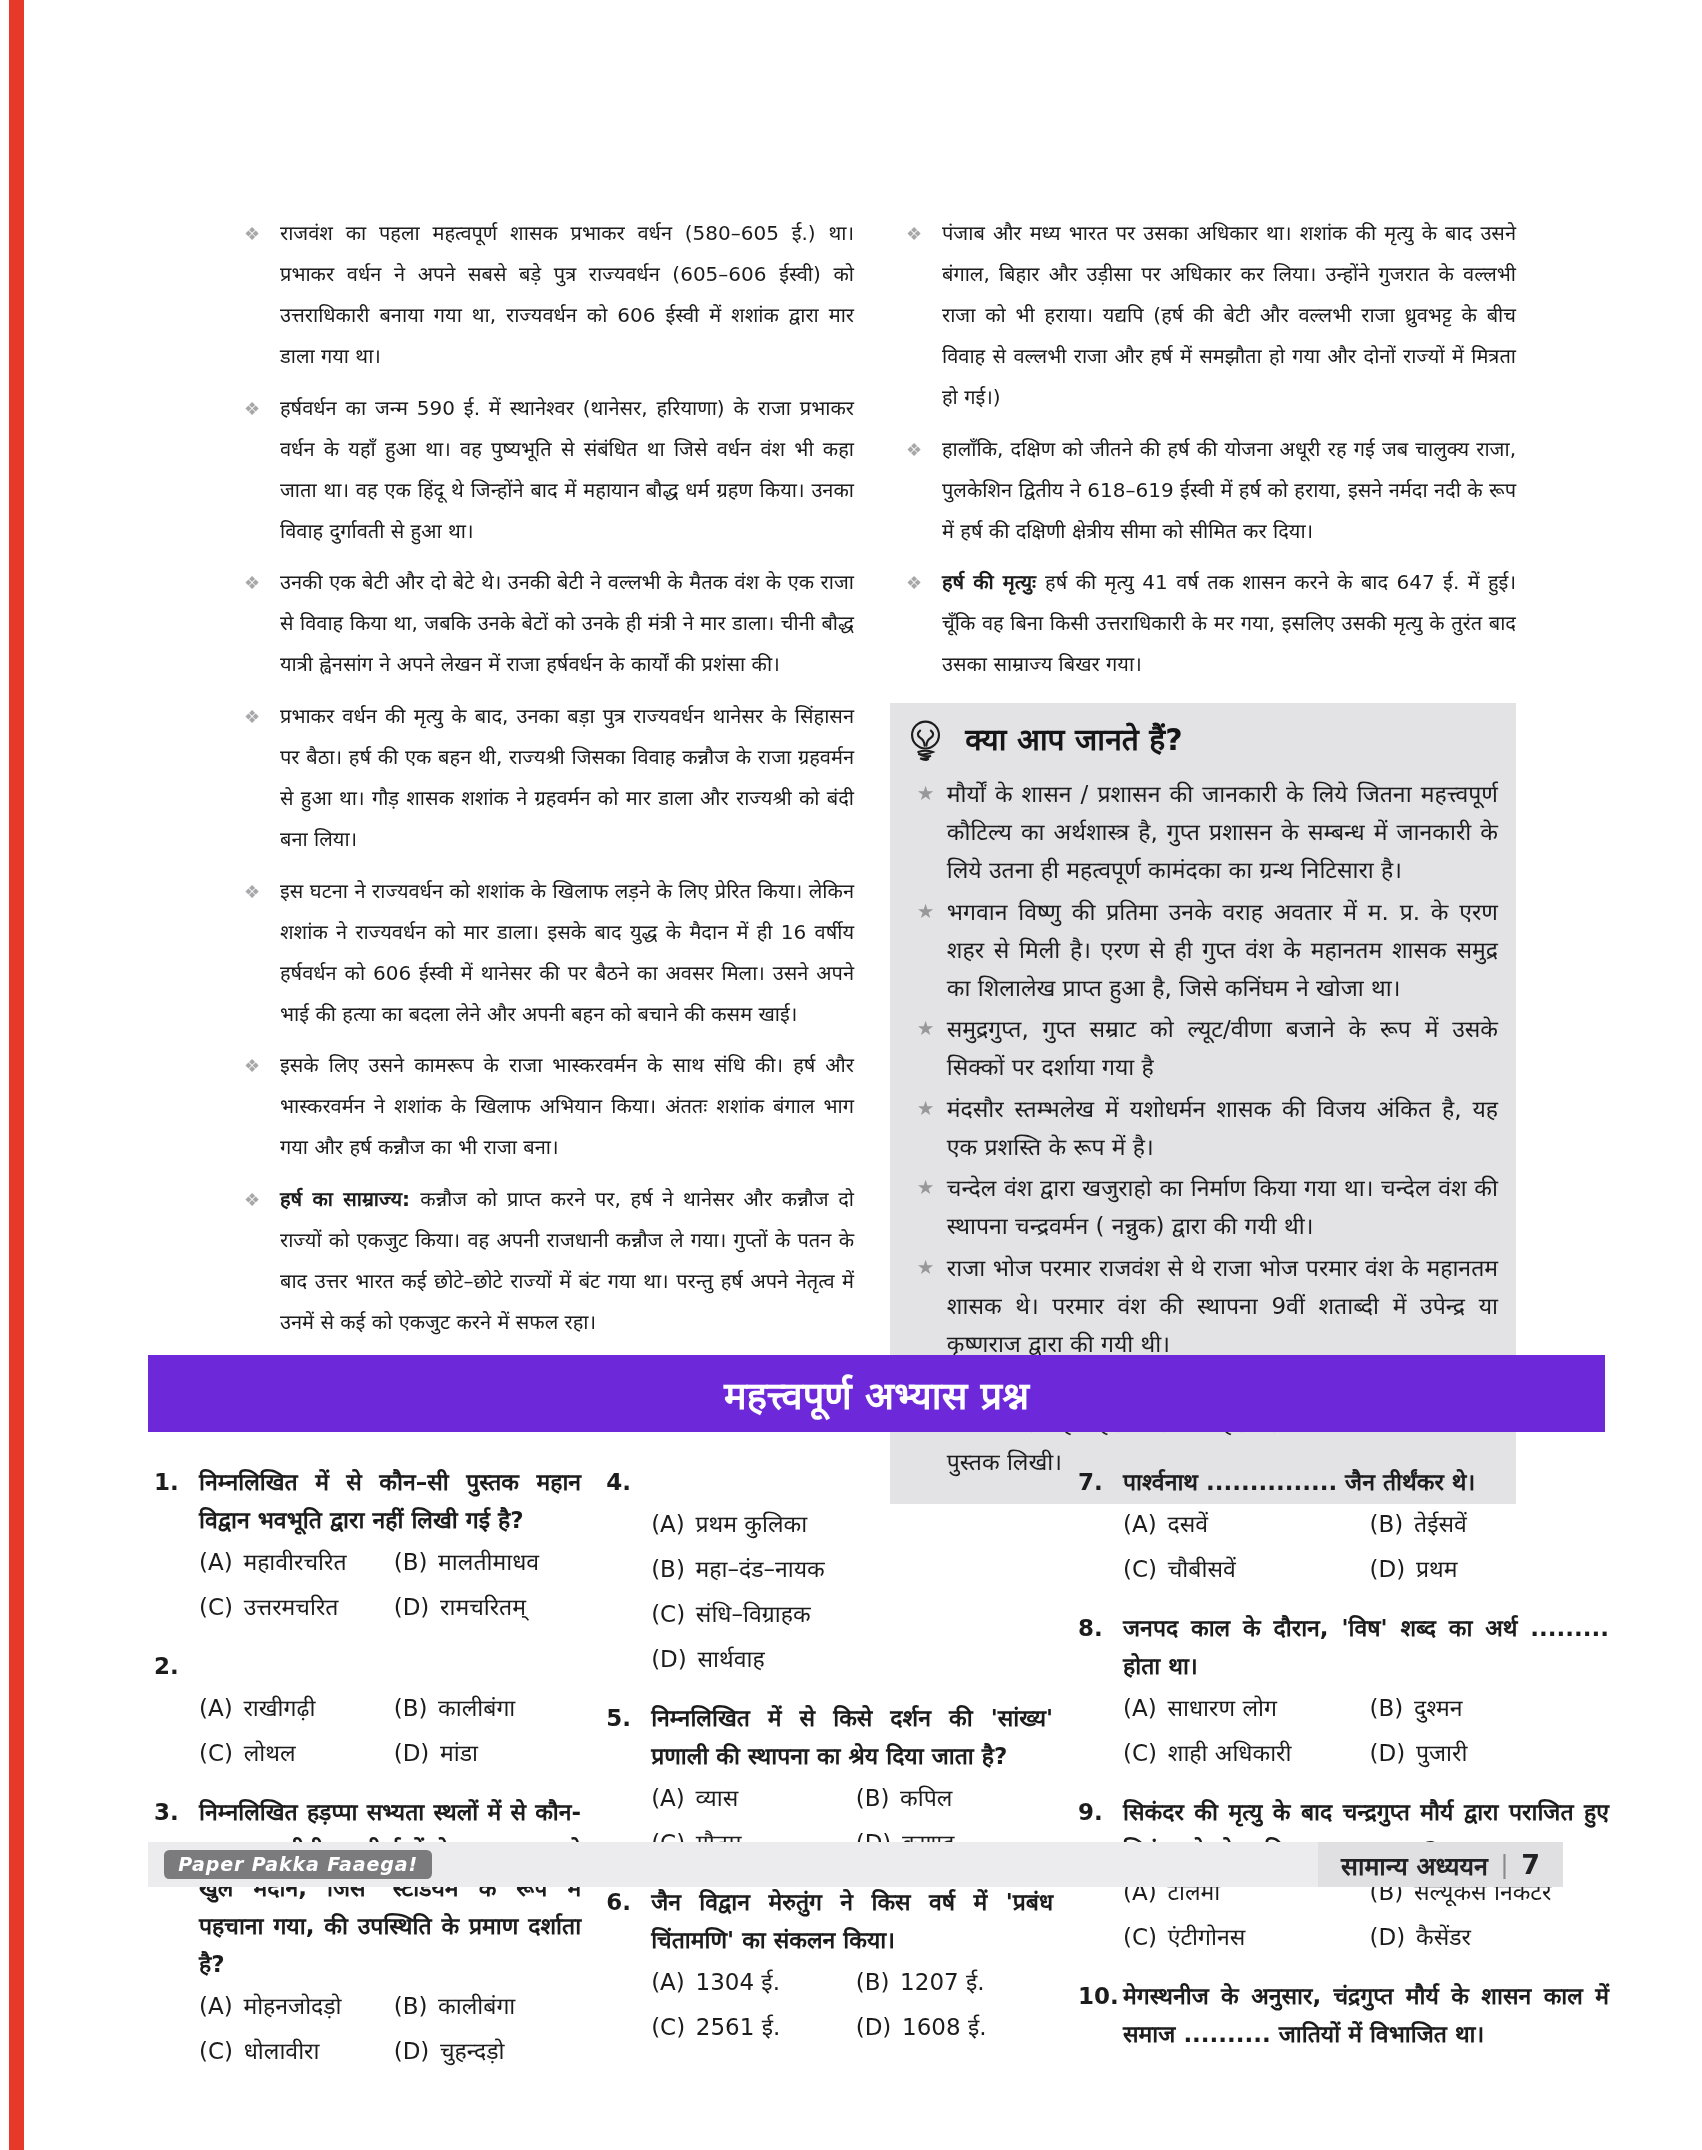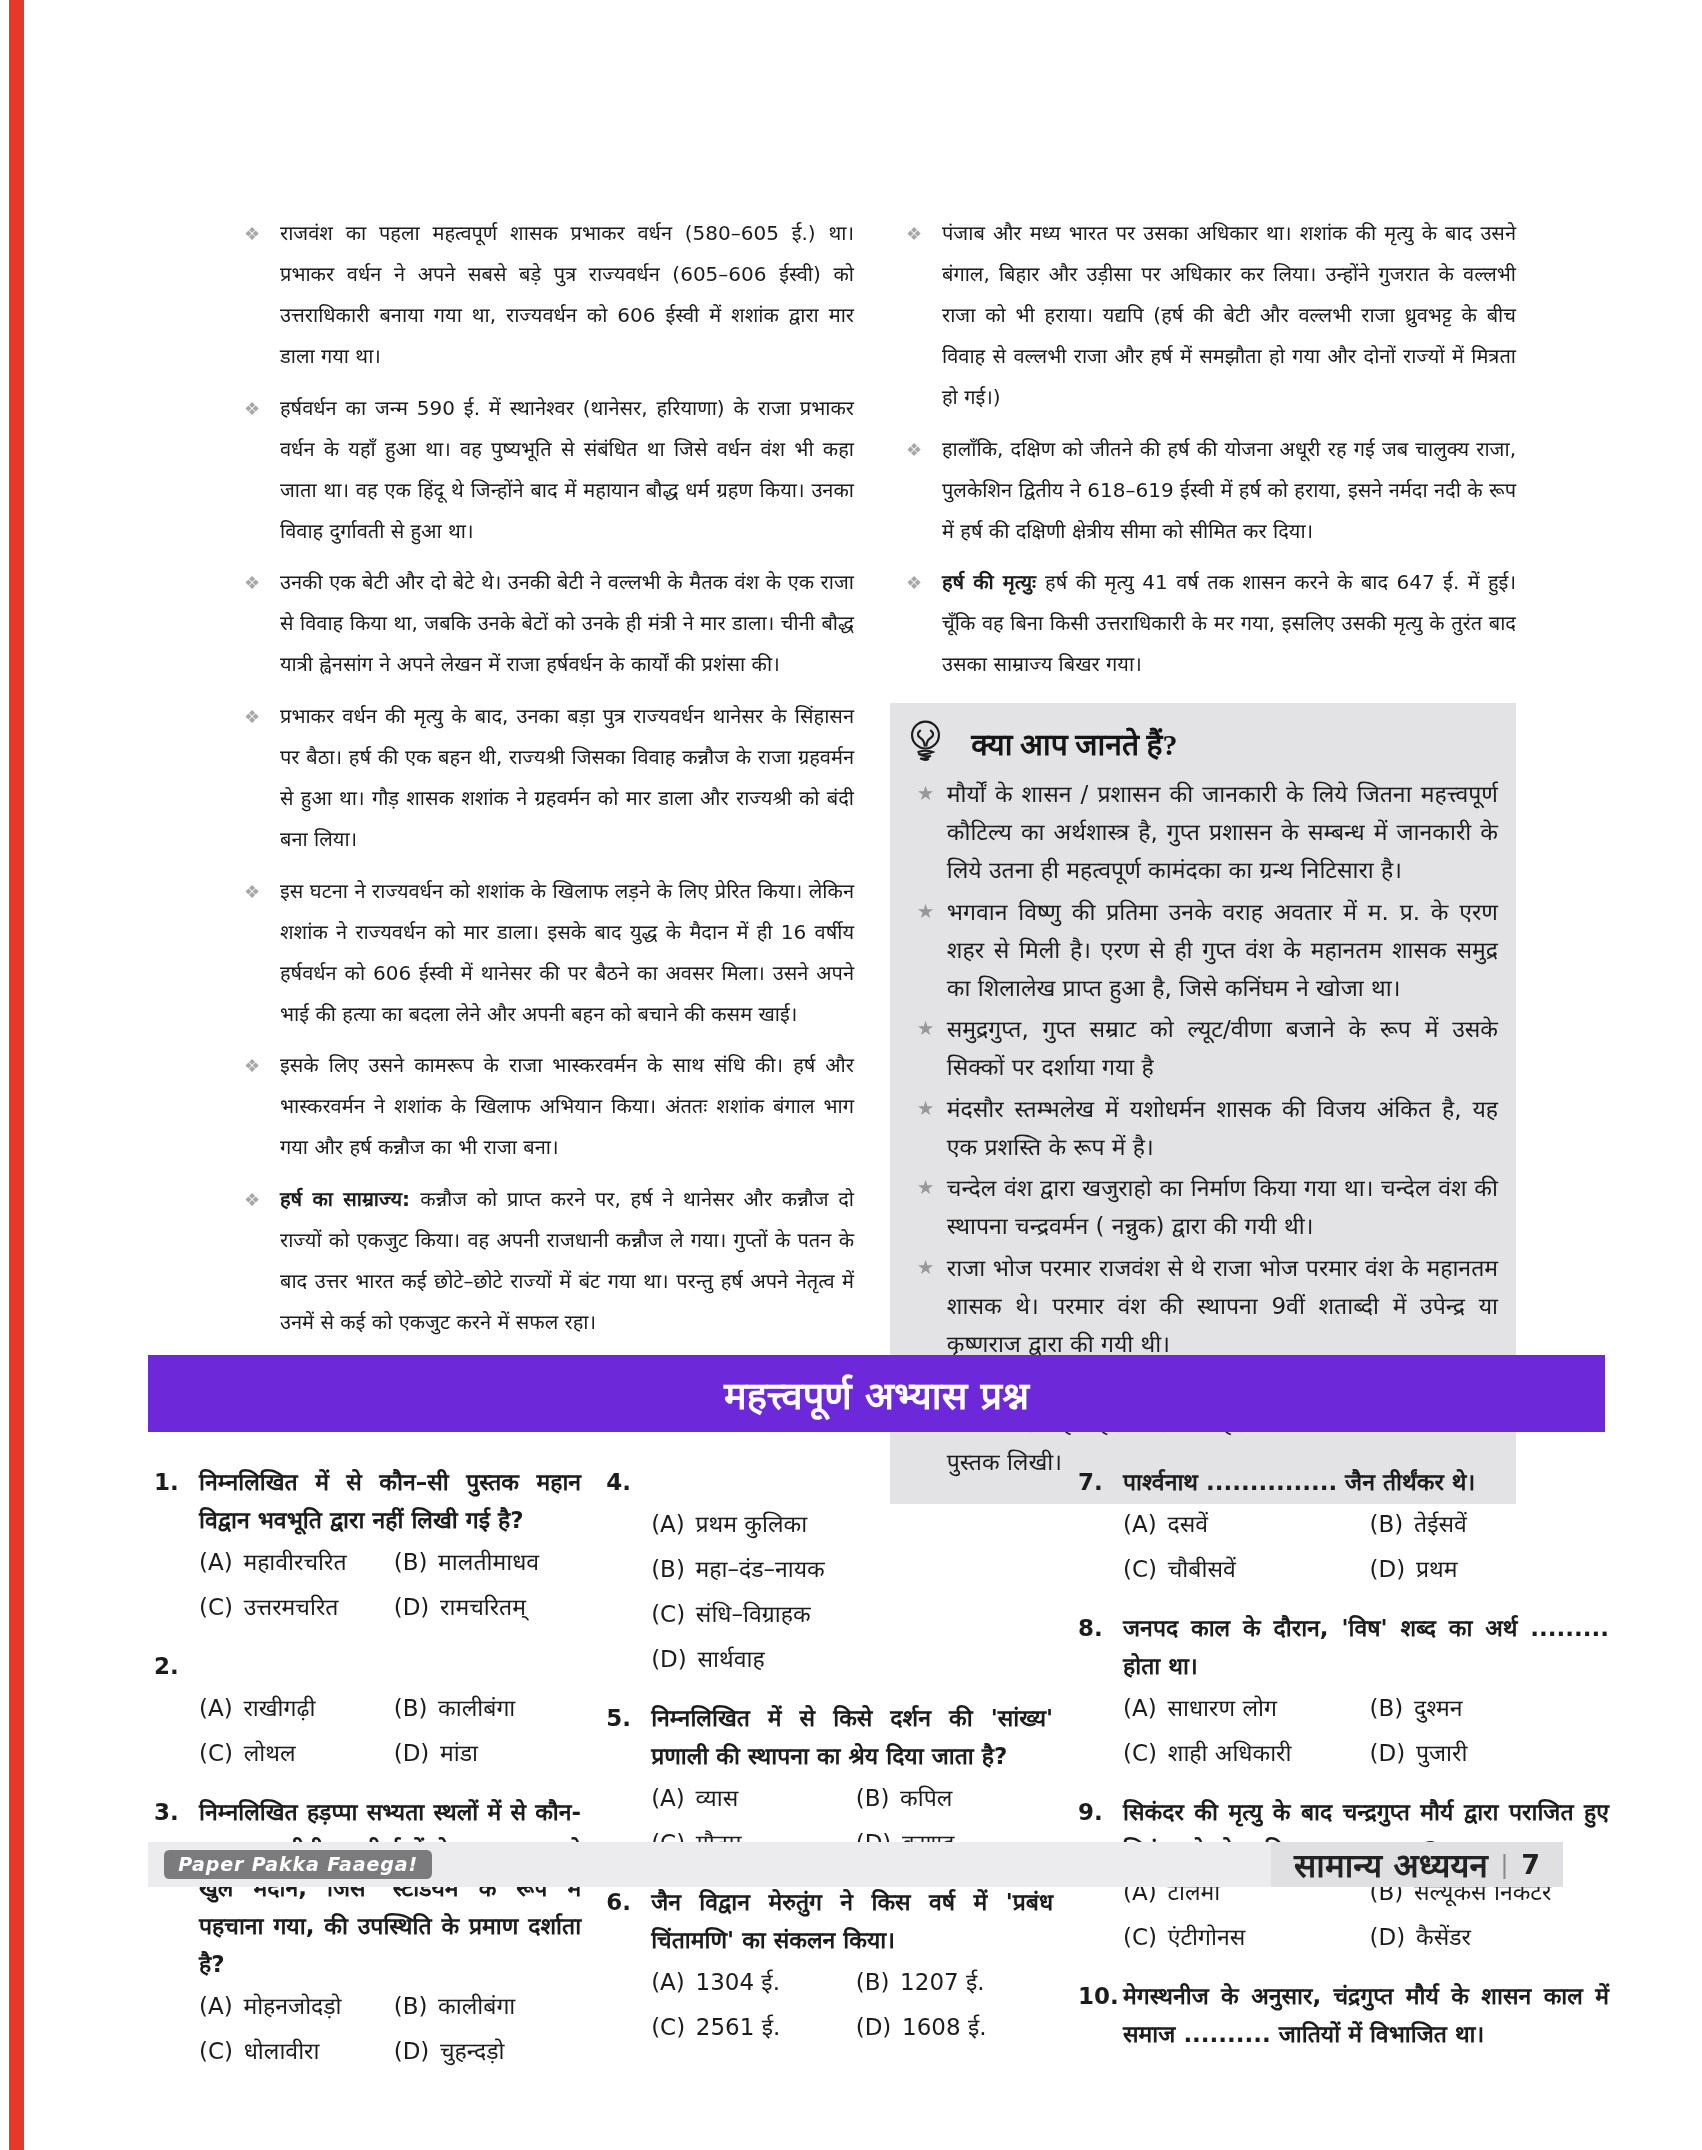--- a/index.html
+++ b/index.html
@@ -14,21 +14,21 @@
   .top-section{position:absolute;left:244px;top:213px;width:1272px;display:flex;gap:52px;}
   .tcol{width:610px;}
   .blist{list-style:none;margin:0;padding:0;}
   .bullet{display:flex;margin-bottom:10.7px;}
   .bullet .marker{flex:none;width:36px;color:#a7a7a9;font-size:18px;line-height:41px;}
   .bullet .btext{margin:0;flex:1;font-size:20px;line-height:41px;text-align:justify;}
   .bullet .btext b{font-weight:bold;}
 
   
   .know-box{margin-top:18px;margin-left:-16px;background:#e3e3e5;padding:14.3px 18px 19.7px 14.3px;}
-  .know-head{display:flex;align-items:center;gap:24px;margin-bottom:5.4px;font-family:Liberation Serif, serif;}
+  .know-head{display:flex;gap:18px;margin-bottom:5.4px;}
   .know-title{font-size:30px;font-weight:bold;color:#151515;}
   .klist{list-style:none;margin:0;padding:0 0 0 12.5px;}
   .kitem{display:flex;margin-bottom:3.6px;}
   .kitem .kmark{flex:none;width:30px;color:#98989a;font-size:19.7px;line-height:38px;}
   .kitem p{margin:0;flex:1;font-size:23px;line-height:38px;text-align:justify;}
 
   
   .banner{position:absolute;left:148px;top:1355px;width:1457px;height:77px;background:#6d28d9;
     display:flex;align-items:center;justify-content:center;}
   .banner span{color:#ffffff;font-size:38px;font-weight:bold;}
@@ -48,21 +48,21 @@
   .opt{display:flex;font-size:23px;line-height:36px;}
   .opt .ol{flex:none;margin-right:10.7px;}
   .opt .ot{flex:1;}
 
   
   .footer{position:absolute;left:148px;top:1842px;width:1415px;height:45px;background:#ececee;
     display:flex;align-items:center;justify-content:space-between;}
   .logo-badge{margin-left:16px;background:#7b7b7e;border-radius:5.4px;padding:2.7px 14.3px 4.5px 14.3px;
     color:#ffffff;font-size:19px;font-weight:bold;font-style:italic;letter-spacing:0.9px;}
   .page-box{height:100%;background:#e0e0e3;display:flex;align-items:center;padding:0 23px;gap:12.5px;}
-  .page-box .sect{font-size:33px;font-weight:bold;color:#222;}
+  .page-box .sect{font-size:25px;font-weight:bold;color:#222;}
   .page-box .sep{font-size:25px;color:#8a8a8c;}
   .page-box .pnum{font-size:27px;font-weight:bold;color:#222;}
 
   svg.bulb{display:block;}
 </style>
 </head>
 <body>
 
 <div class="red-strip"></div>
 

